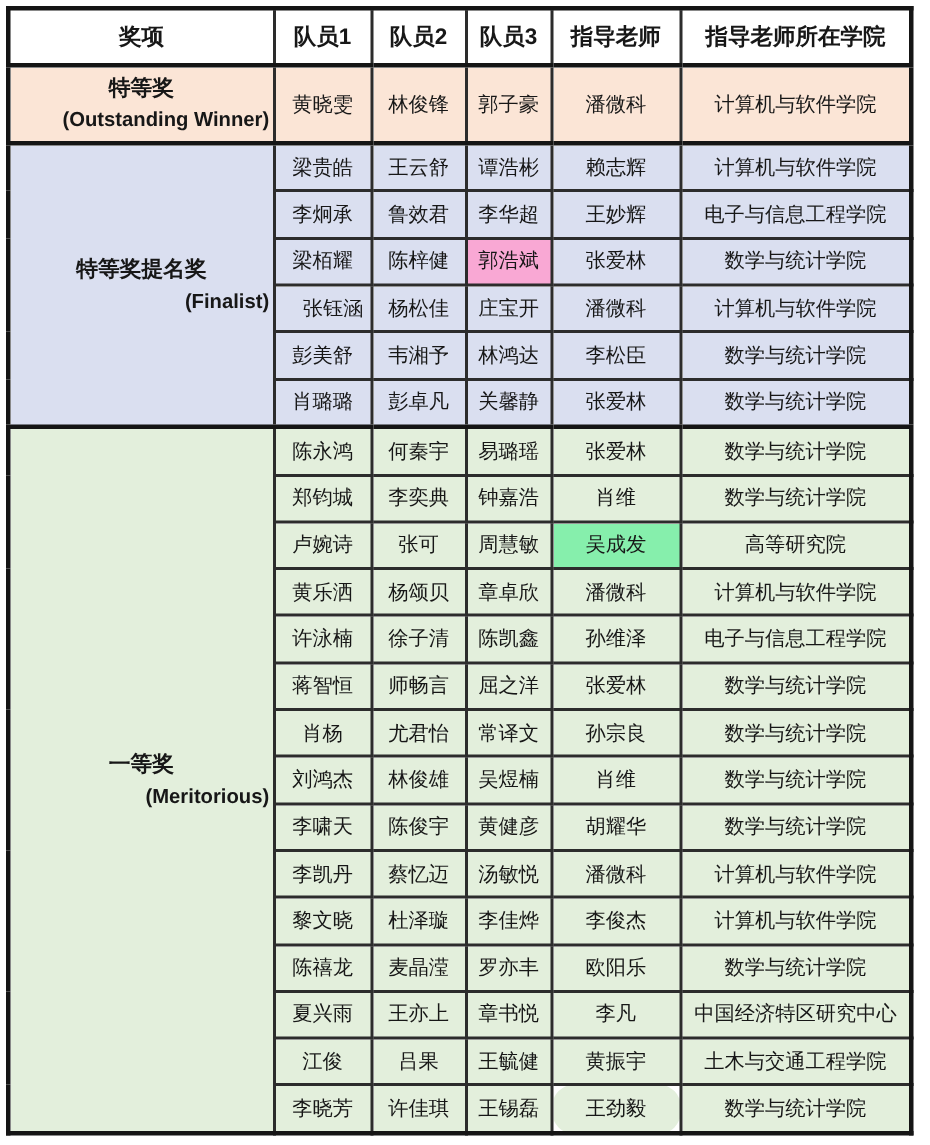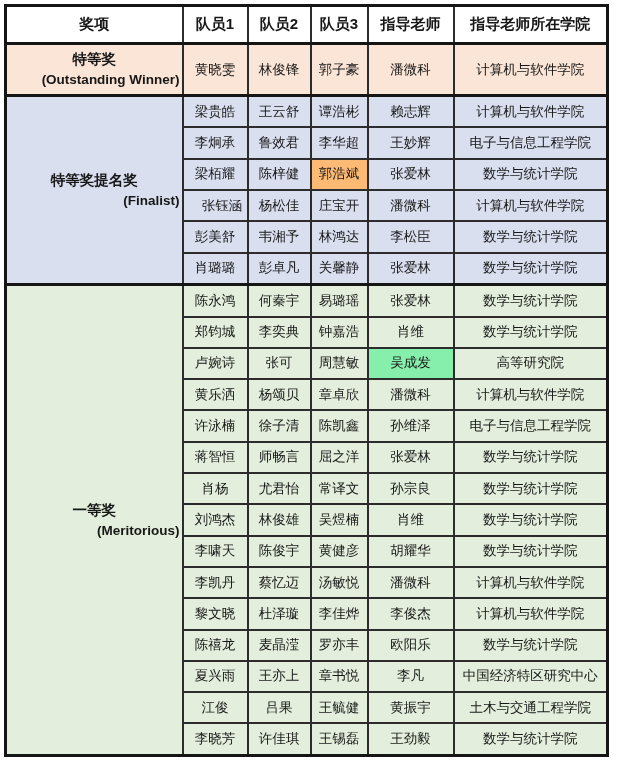--- a/index.html
+++ b/index.html
@@ -90,21 +90,21 @@
         <tr>
           <td style="background: rgb(218, 223, 240);">李炯承</td>
           <td style="background: rgb(218, 223, 240);">鲁效君</td>
           <td style="background: rgb(218, 223, 240);">李华超</td>
           <td style="background: rgb(218, 223, 240);">王妙辉</td>
           <td class="college-cell" style="background: rgb(218, 223, 240);">电子与信息工程学院</td>
         </tr>
         <tr>
           <td style="background: rgb(218, 223, 240);">梁栢耀</td>
           <td style="background: rgb(218, 223, 240);">陈梓健</td>
-          <td style="background: #fdba74;">郭浩斌</td>
+          <td style="background: #f9a8d4;">郭浩斌</td>
           <td style="background: rgb(218, 223, 240);">张爱林</td>
           <td class="college-cell" style="background: rgb(218, 223, 240);">数学与统计学院</td>
         </tr>
         <tr>
           <td style="background: rgb(218, 223, 240); padding-left: 16px;">张钰涵</td>
           <td style="background: rgb(218, 223, 240);">杨松佳</td>
           <td style="background: rgb(218, 223, 240);">庄宝开</td>
           <td style="background: rgb(218, 223, 240);">潘微科</td>
           <td class="college-cell" style="background: rgb(218, 223, 240);">计算机与软件学院</td>
         </tr>
@@ -221,18 +221,18 @@
           <td style="background: rgb(227, 239, 220);">江俊</td>
           <td style="background: rgb(227, 239, 220);">吕果</td>
           <td style="background: rgb(227, 239, 220);">王毓健</td>
           <td style="background: rgb(227, 239, 220);">黄振宇</td>
           <td class="college-cell" style="background: rgb(227, 239, 220);">土木与交通工程学院</td>
         </tr>
         <tr>
           <td style="background: rgb(227, 239, 220);">李晓芳</td>
           <td style="background: rgb(227, 239, 220);">许佳琪</td>
           <td style="background: rgb(227, 239, 220);">王锡磊</td>
-          <td style="background: rgb(227, 239, 220);">王劲毅</td>
+          <td style="background: rgb(227, 239, 220); border-radius: 15px;">王劲毅</td>
           <td class="college-cell" style="background: rgb(227, 239, 220);">数学与统计学院</td>
         </tr>
       </tbody>
   </table>
 </div>
 
 </body></html>

